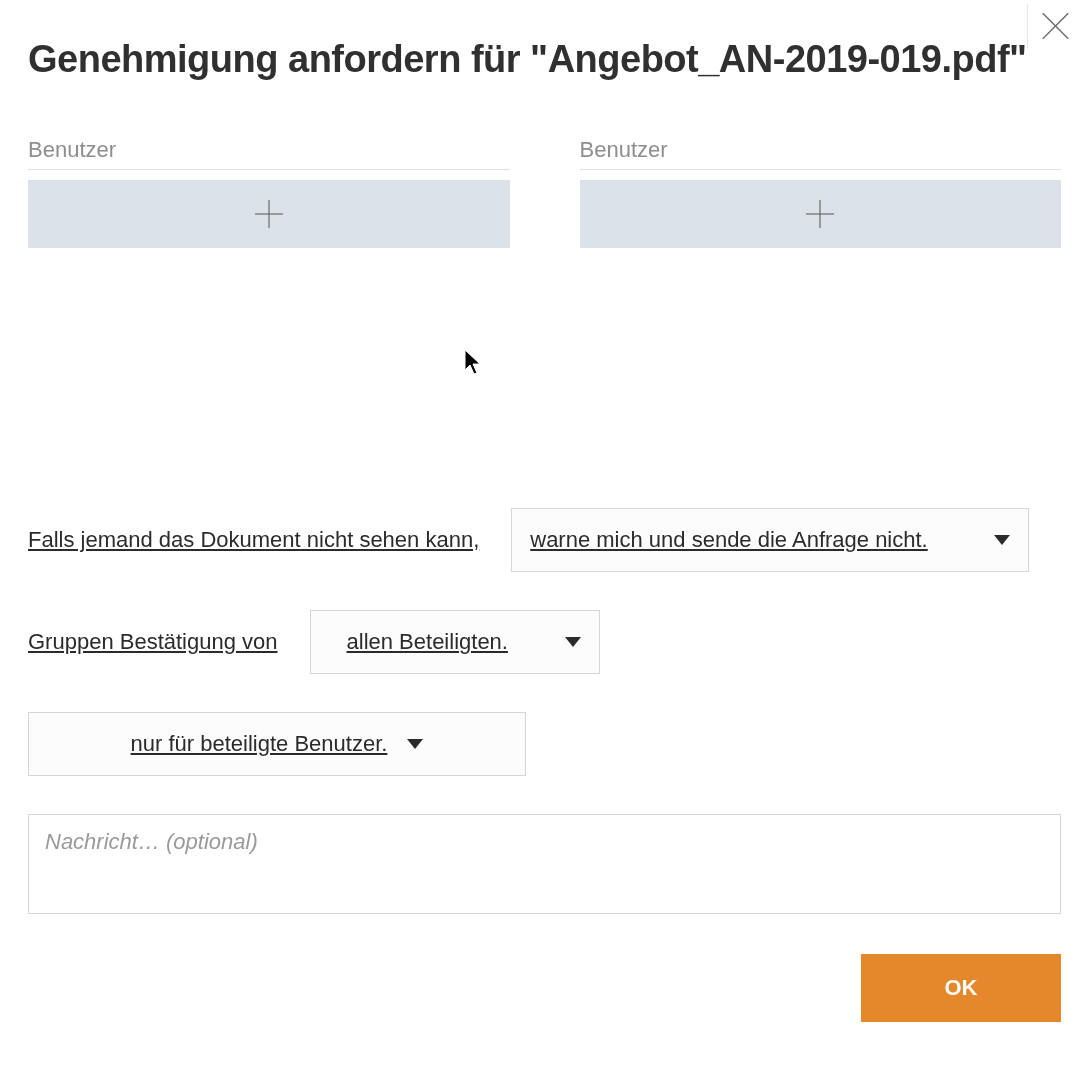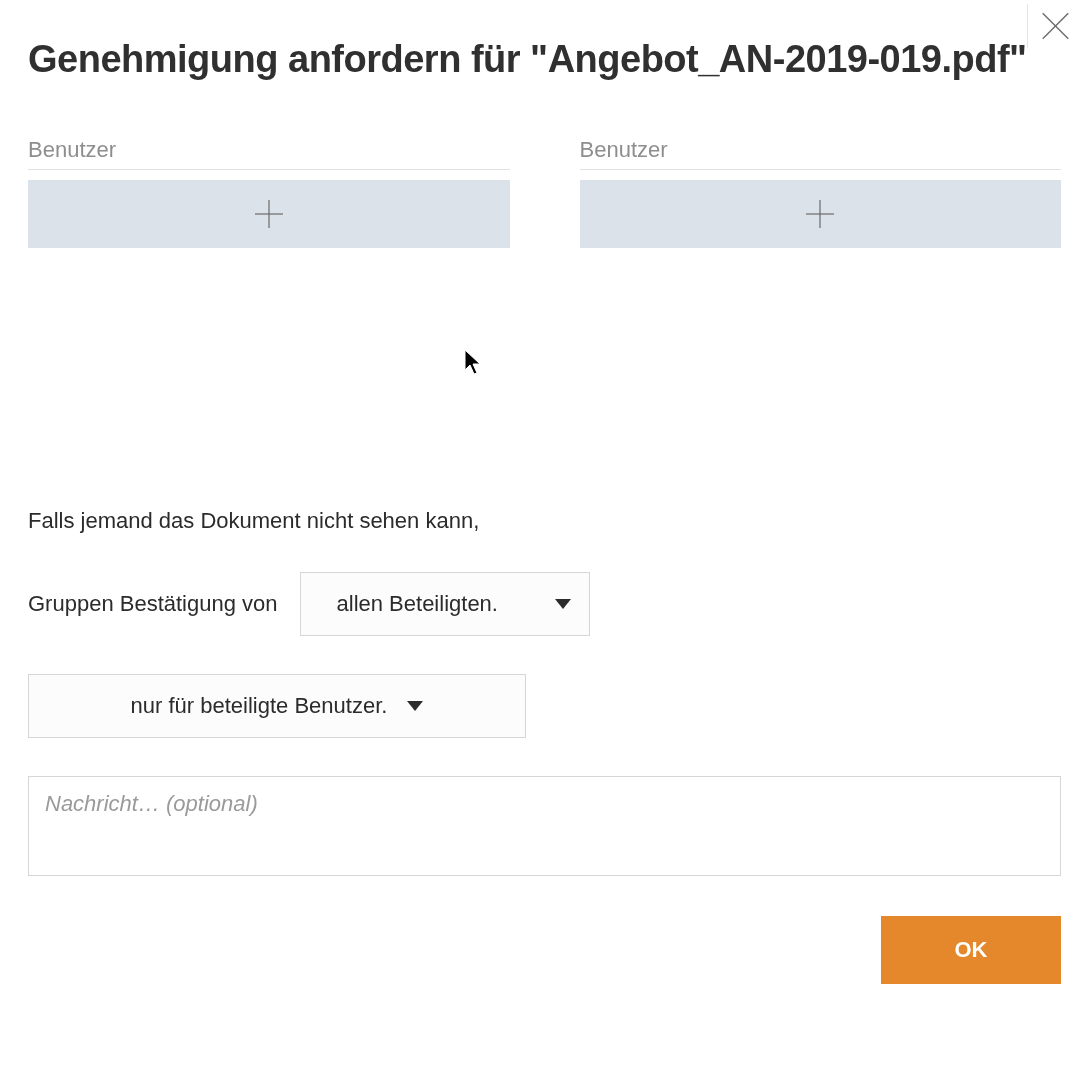--- a/index.html
+++ b/index.html
@@ -77,21 +77,22 @@
   }
   .form-rows {
     display: flex;
     flex-direction: column;
     gap: 38px;
     font-size: 22px;
   }
   .form-row {
     display: flex;
     align-items: center;
-    gap: 22px;
+    gap: 32px;
+    text-decoration: underline;
   }
   .form-row .row-label {
     color: #2b2b2b;
   }
   .select-box {
     border: 1px solid #d6d6d6;
     background: #fcfcfc;
     display: flex;
     align-items: center;
     justify-content: space-between;
@@ -132,21 +133,21 @@
     margin-top: 36px;
     display: flex;
     justify-content: flex-end;
   }
   .ok-btn {
     background: #e4882b;
     color: #fff;
     font-size: 22px;
     font-weight: 600;
     border: none;
-    width: 180px;
+    width: 200px;
     height: 68px;
     cursor: pointer;
   }
 </style>
 </head>
 <body>
 
 <div class="dialog">
 
   <div class="close-btn">
@@ -181,20 +182,24 @@
 
   <div class="gap-block">
     <svg class="cursor-icon" width="20" height="28" viewBox="0 0 20 28">
       <path d="M2 2 L2 22 L7 17 L11 26 L14 25 L10 16 L17 16 Z" fill="#000" stroke="#fff" stroke-width="1"></path>
     </svg>
   </div>
 
   <div class="form-rows">
     <div class="form-row">
       <span class="row-label">Falls jemand das Dokument nicht sehen kann,</span>
+      <div class="select-box select1">
+        <span>warne mich und sende die Anfrage nicht.</span>
+        <span class="caret"></span>
+      </div>
     </div>
 
     <div class="form-row">
       <span class="row-label">Gruppen Bestätigung von</span>
       <div class="select-box select2">
         <span>allen Beteiligten.</span>
         <span class="caret"></span>
       </div>
     </div>
 

